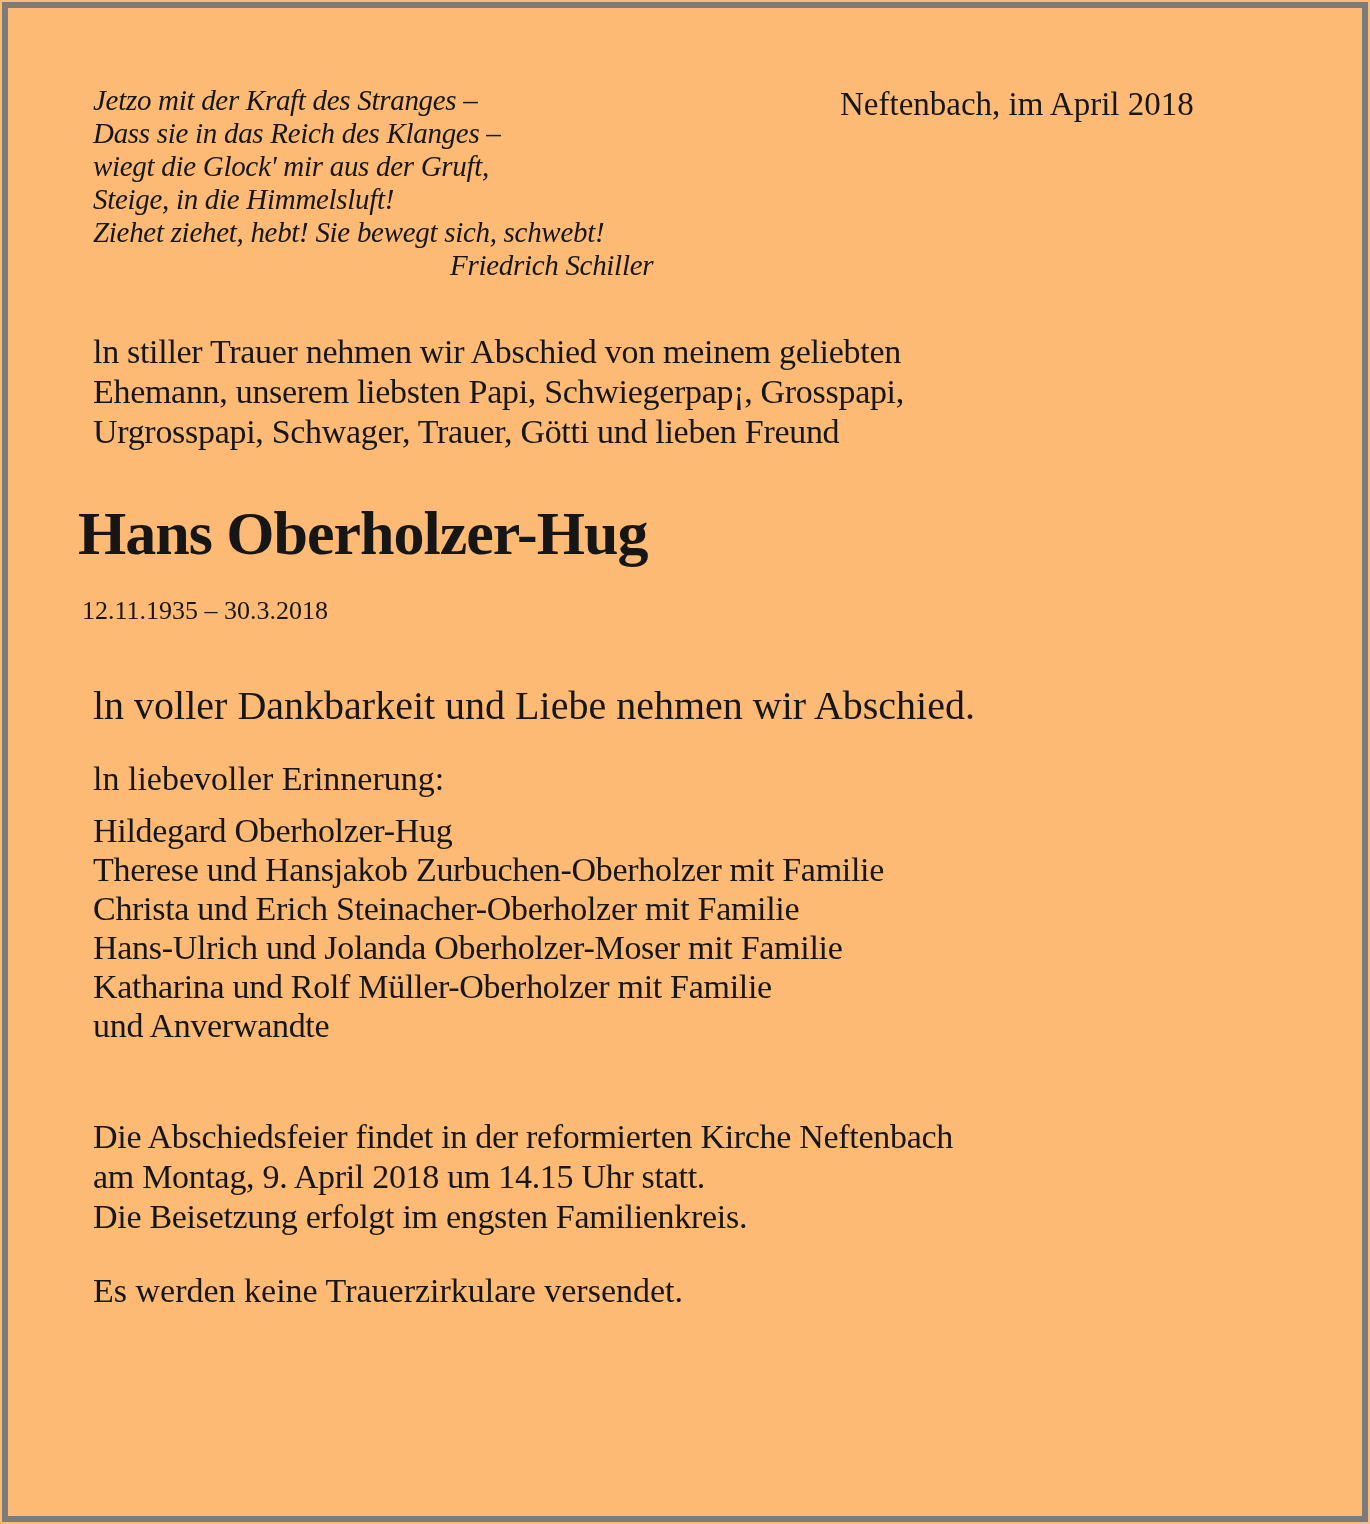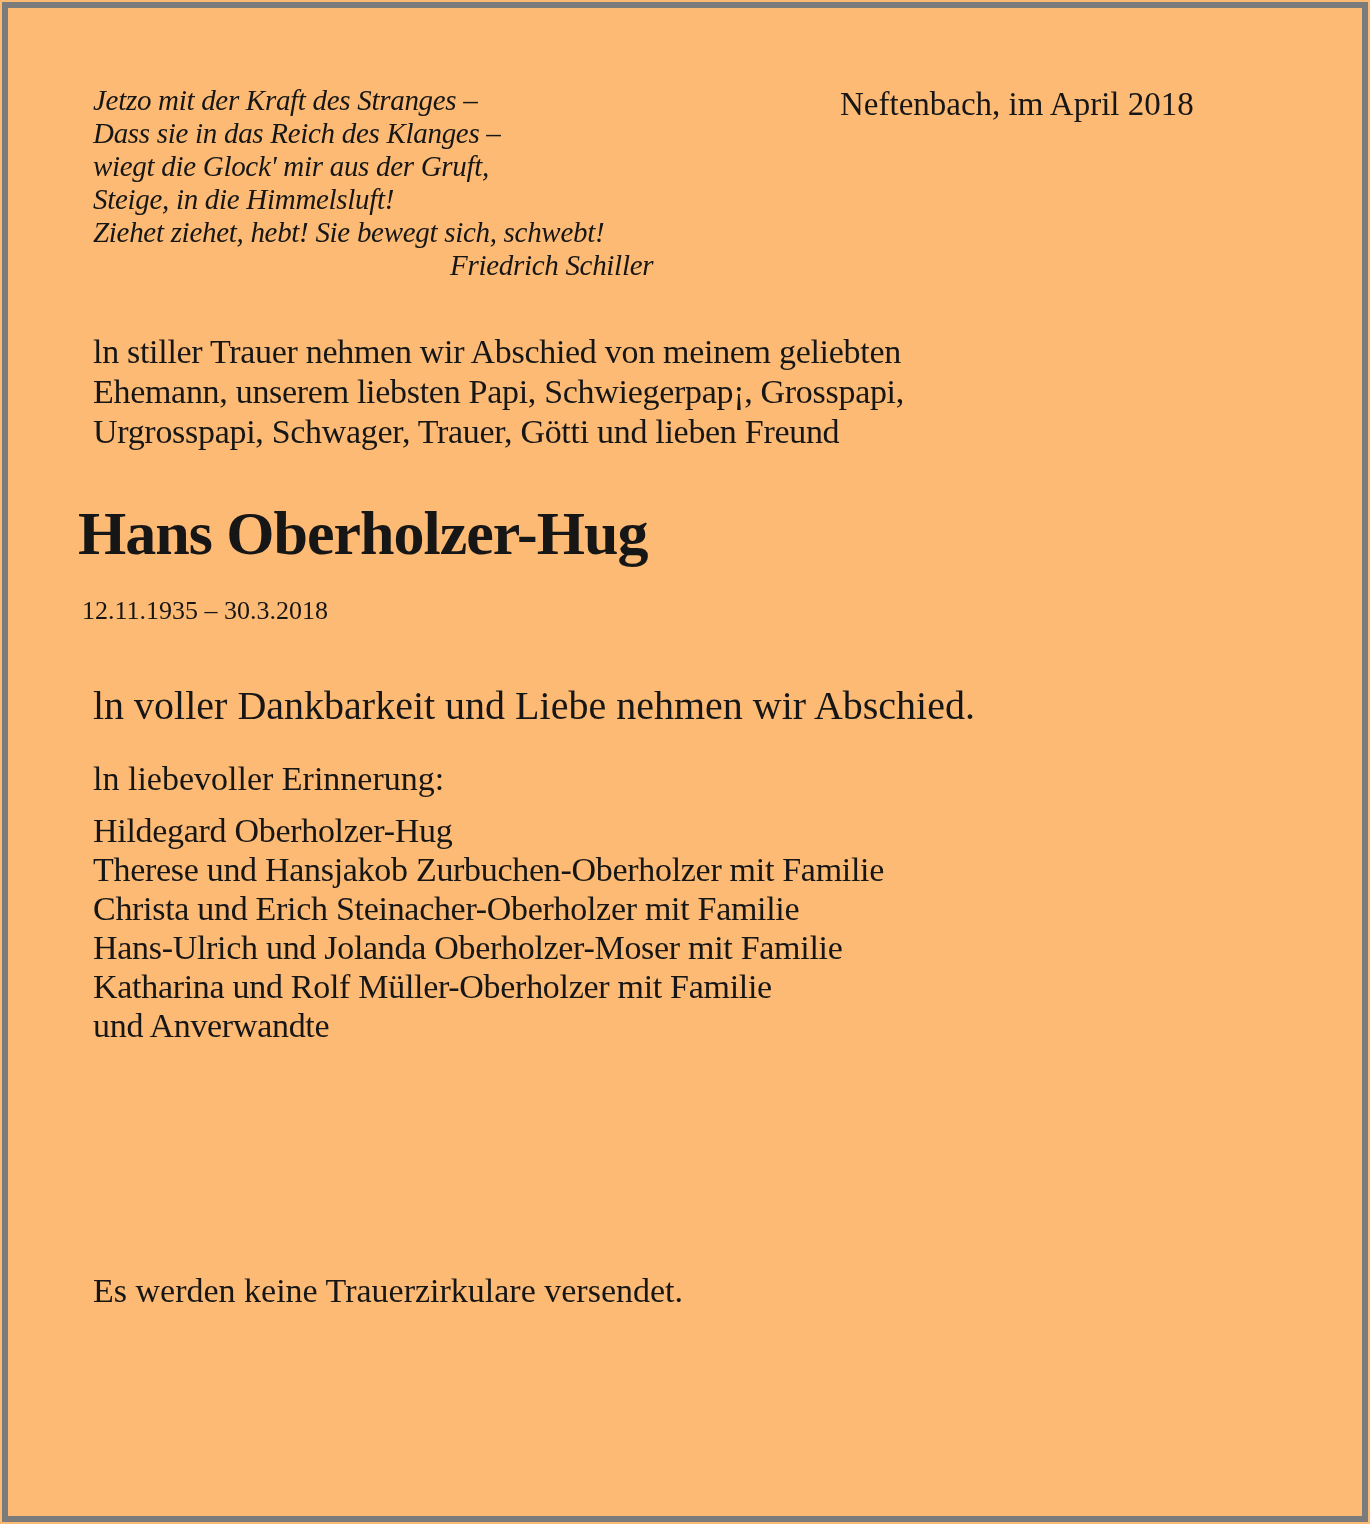--- a/index.html
+++ b/index.html
@@ -118,16 +118,21 @@
 
   <div class="block family">
     <div>Hildegard Oberholzer-Hug</div>
     <div>Therese und Hansjakob Zurbuchen-Oberholzer mit Familie</div>
     <div>Christa und Erich Steinacher-Oberholzer mit Familie</div>
     <div>Hans-Ulrich und Jolanda Oberholzer-Moser mit Familie</div>
     <div>Katharina und Rolf Müller-Oberholzer mit Familie</div>
     <div>und Anverwandte</div>
   </div>
 
+  <div class="block service">
+    <div>Die Abschiedsfeier findet in der reformierten Kirche Neftenbach</div>
+    <div>am Montag, 9. April 2018 um 14.15 Uhr statt.</div>
+    <div>Die Beisetzung erfolgt im engsten Familienkreis.</div>
+  </div>
 
   <div class="block no-cards">Es werden keine Trauerzirkulare versendet.</div>
 
 </div>
 
 </body></html>

